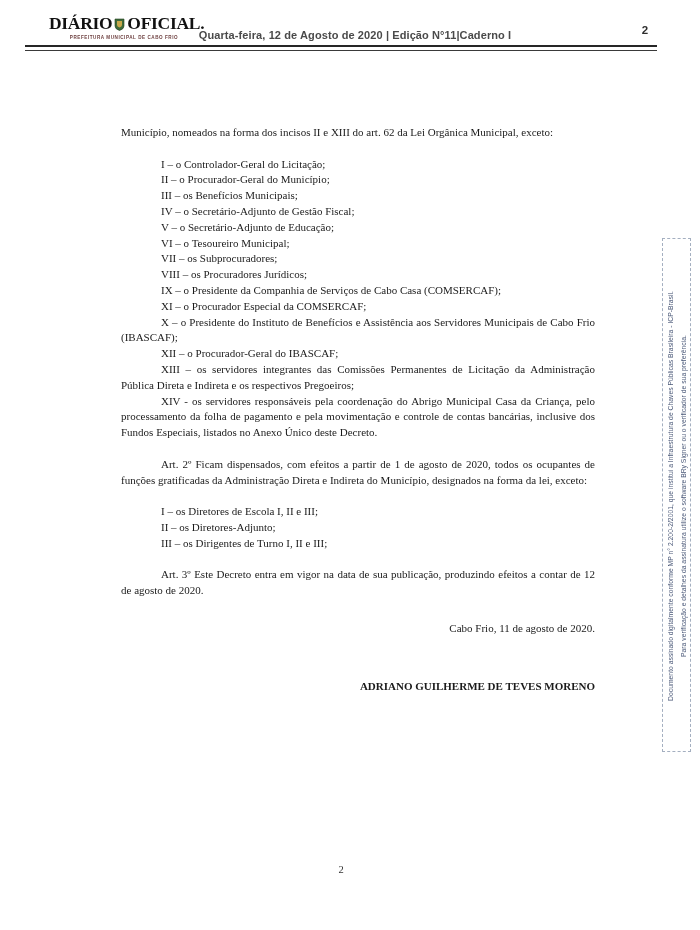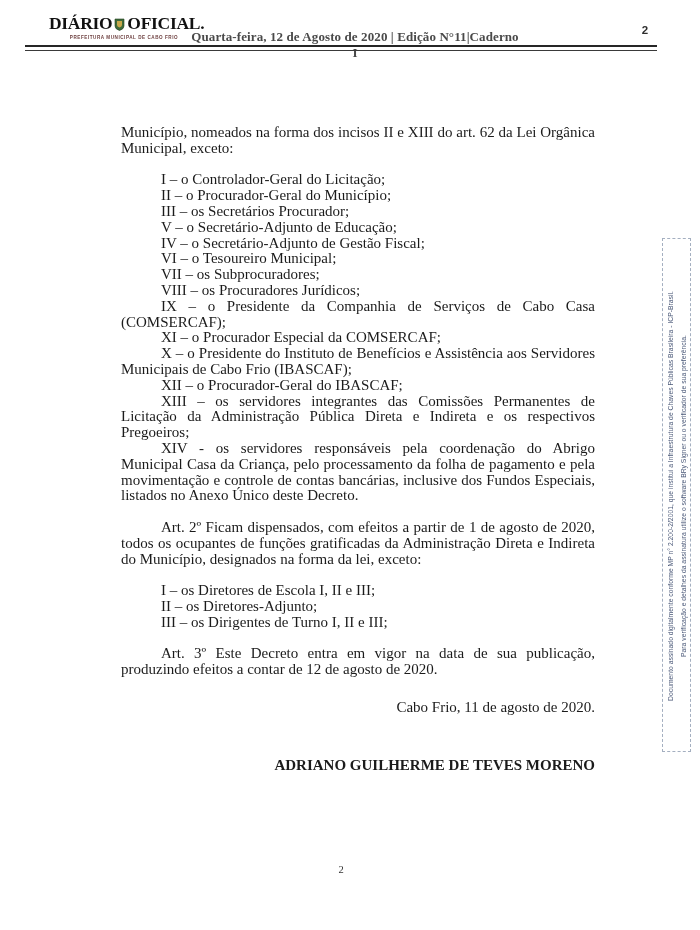--- a/index.html
+++ b/index.html
@@ -20,37 +20,37 @@
     color:#111;white-space:nowrap;line-height:18px;
   }
   .masthead-title .emblem{display:inline-block;vertical-align:-2px;margin:0 2px;}
   .masthead-sub{
     font-family:"Liberation Sans", sans-serif;
     font-size:4.6px;font-weight:bold;letter-spacing:0.55px;
     color:#6e4040;margin-top:1px;white-space:nowrap;
   }
   .issue-line{
     position:absolute;left:190px;top:29px;width:330px;text-align:center;
-    font-family:Liberation Serif, serif;
-    font-size:13px;font-weight:600;color:#4a4a4a;letter-spacing:0.1px;
+    font-family:Liberation Sans, sans-serif;
+    font-size:11px;font-weight:600;color:#4a4a4a;letter-spacing:0.1px;
   }
   .header-pagenum{
     position:absolute;left:630px;top:24px;width:30px;text-align:center;
     font-family:"Liberation Sans", sans-serif;
     font-size:11.5px;font-weight:bold;color:#2e2e2e;
   }
   .header-rule{
     position:absolute;left:25px;top:45px;width:632px;height:3px;
     border-top:2.6px solid #262626;border-bottom:1px solid #3a3a3a;
   }
 
   
   .doc-body{
     position:absolute;left:121px;top:125px;width:474px;
-    font-size:15px;line-height:15.8px;text-align:justify;color:#1b1b1b;
+    font-size:11px;line-height:15.8px;text-align:justify;color:#1b1b1b;
   }
   .doc-body p{margin:0;text-indent:40px;}
   .doc-body p.no-indent{text-indent:0;}
   .gap{margin-top:15.8px !important;}
   .gap-lg{margin-top:22px !important;}
   .gap-xl{margin-top:42px !important;}
   .center{text-align:right;text-indent:0 !important;}
   .bold{font-weight:bold;}
   .italic{font-style:italic;}
 
@@ -92,23 +92,23 @@
 
   <div class="issue-line">Quarta-feira, 12 de Agosto de 2020 | Edição N°11|Caderno I</div>
   <div class="header-pagenum">2</div>
   <div class="header-rule"></div>
 
   <div class="doc-body">
     <p class="no-indent">Município, nomeados na forma dos incisos II e XIII do art. 62 da Lei Orgânica Municipal, exceto:</p>
 
     <p class="gap">I – o Controlador-Geral do Licitação;</p>
     <p>II – o Procurador-Geral do Município;</p>
-    <p>III – os Secretários Procurador;</p>
+    <p>III – os Benefícios Municipais;</p>
+    <p>IV – o Secretário-Adjunto de Gestão Fiscal;</p>
     <p>V – o Secretário-Adjunto de Educação;</p>
-    <p>IV – o Secretário-Adjunto de Gestão Fiscal;</p>
     <p>VI – o Tesoureiro Municipal;</p>
     <p>VII – os Subprocuradores;</p>
     <p>VIII – os Procuradores Jurídicos;</p>
     <p>IX – o Presidente da Companhia de Serviços de Cabo Casa (COMSERCAF);</p>
     <p>XI – o Procurador Especial da COMSERCAF;</p>
     <p>X – o Presidente do Instituto de Benefícios e Assistência aos Servidores Municipais de Cabo Frio (IBASCAF);</p>
     <p>XII – o Procurador-Geral do IBASCAF;</p>
     <p>XIII – os servidores integrantes das Comissões Permanentes de Licitação da Administração Pública Direta e Indireta e os respectivos Pregoeiros;</p>
     <p>XIV - os servidores responsáveis pela coordenação do Abrigo Municipal Casa da Criança, pelo processamento da folha de pagamento e pela movimentação e controle de contas bancárias, inclusive dos Fundos Especiais, listados no Anexo Único deste Decreto.</p>
 

